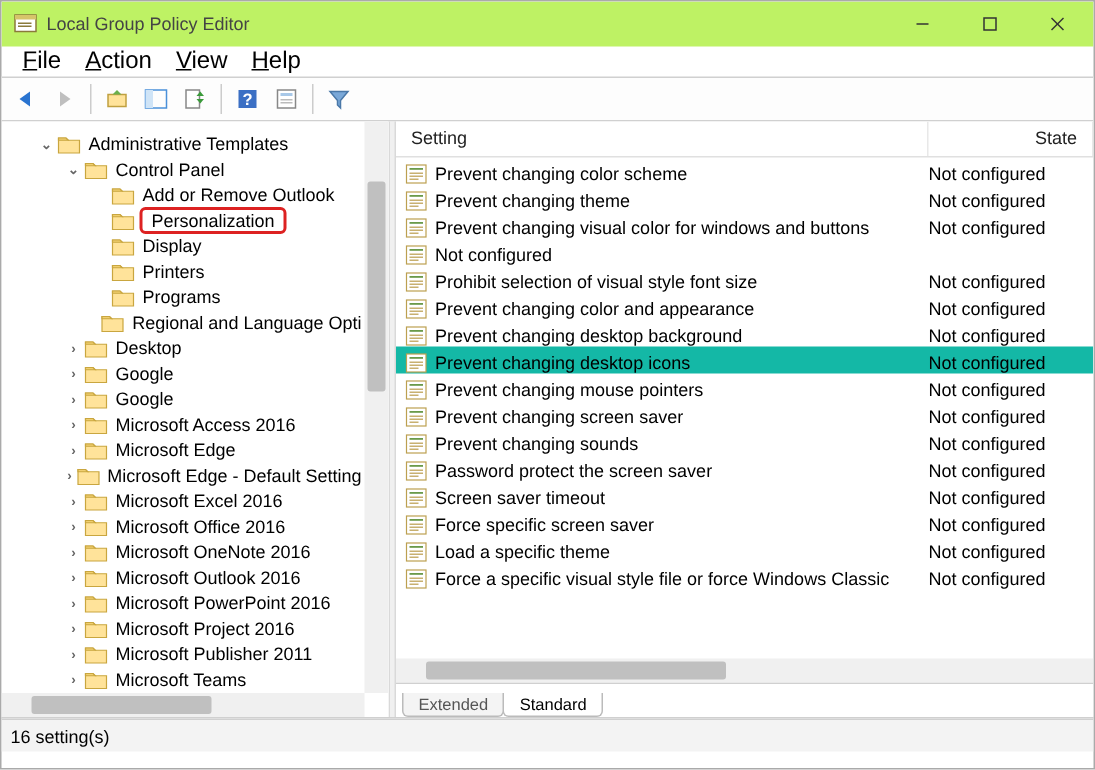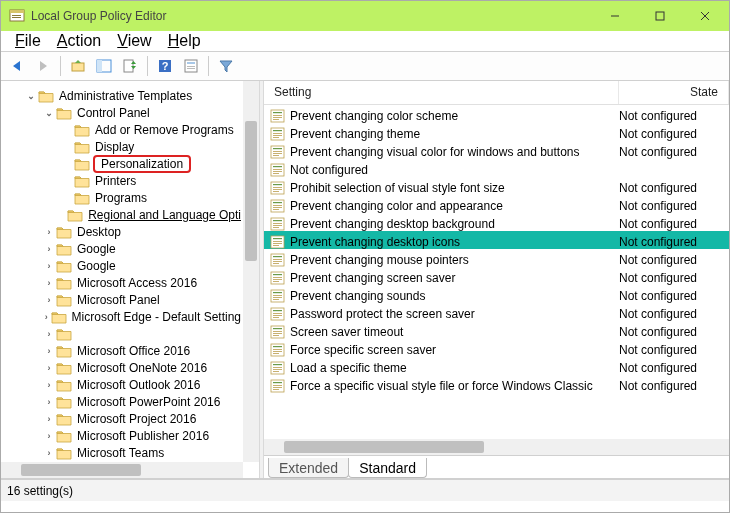--- a/index.html
+++ b/index.html
@@ -35,21 +35,21 @@
   .col-setting { flex: 1; }
   .col-state { width: 110px; text-align: right; }
   .list-body { position: absolute; top: 24px; left: 0; right: 0; bottom: 16px; overflow: hidden; }
   .list-row { display: flex; align-items: flex-end; height: 18px; font-size: 12px; padding-left: 6px; }
   .list-row.hl { background: #14b8a6; }
   .list-row .row-ic { width: 16px; height: 14px; margin-right: 4px; flex-shrink: 0; }
   .list-row .s-col { flex: 1; white-space: nowrap; overflow: hidden; }
   .list-row .st-col { width: 110px; white-space: nowrap; }
   .list-hsb { position: absolute; bottom: 0; left: 0; right: 0; height: 16px; background: #f0f0f0; }
   .list-hsb-thumb { position: absolute; top: 2px; bottom: 2px; left: 20px; width: 200px; background: #c0c0c0; border-radius: 2px; }
-  .tabs-row { height: 22px; display: flex; align-items: flex-end; padding-left: 4px; font-size: 14px; }
+  .tabs-row { height: 22px; display: flex; align-items: flex-end; padding-left: 4px; font-size: 11px; }
   .tab { border: 1px solid #bbb; border-top: none; padding: 2px 10px 1px; background: #fff; position: relative; border-radius: 0 0 4px 4px; margin-right: -1px;}
   .tab.inactive { background: #f4f4f4; color: #555; }
   .statusbar { height: 22px; display: flex; align-items: center; padding: 0 6px; font-size: 12px; background: #f3f3f3; border-top: 1px solid #d0d0d0; }
   svg { display: block; }
 </style>
 </head>
 <body>
 
 <div class="titlebar">
   <span class="app-icon">
@@ -167,63 +167,63 @@
           <span class="label">Control Panel</span>
         </div>
         <div class="tree-row" style="padding-left: 54px;">
           <span class="expander" style="font-weight: bold;"></span>
           <span class="folder-ic">
             <svg viewBox="0 0 16 14">
               <path d="M1 3 L6 3 L7.5 4.5 L15 4.5 L15 13 L1 13 Z" fill="#ffe39a" stroke="#c9a63f" stroke-width="0.8"></path>
               <path d="M1 3 L6 3 L7.5 4.5 L1 4.5 Z" fill="#f0cf70" stroke="#c9a63f" stroke-width="0.8"></path>
             </svg>
           </span>
-          <span class="label">Add or Remove Programs</span>
+          <span class="label">Add or Remove Outlook</span>
+        </div>
+        <div class="tree-row highlighted" style="padding-left: 54px;">
+          <span class="expander" style="font-weight: bold;"></span>
+          <span class="folder-ic">
+            <svg viewBox="0 0 16 14">
+              <path d="M1 3 L6 3 L7.5 4.5 L15 4.5 L15 13 L1 13 Z" fill="#ffe39a" stroke="#c9a63f" stroke-width="0.8"></path>
+              <path d="M1 3 L6 3 L7.5 4.5 L1 4.5 Z" fill="#f0cf70" stroke="#c9a63f" stroke-width="0.8"></path>
+            </svg>
+          </span>
+          <span class="label">Personalization</span>
         </div>
         <div class="tree-row" style="padding-left: 54px;">
           <span class="expander" style="font-weight: bold;"></span>
           <span class="folder-ic">
             <svg viewBox="0 0 16 14">
               <path d="M1 3 L6 3 L7.5 4.5 L15 4.5 L15 13 L1 13 Z" fill="#ffe39a" stroke="#c9a63f" stroke-width="0.8"></path>
               <path d="M1 3 L6 3 L7.5 4.5 L1 4.5 Z" fill="#f0cf70" stroke="#c9a63f" stroke-width="0.8"></path>
             </svg>
           </span>
           <span class="label">Display</span>
         </div>
-        <div class="tree-row highlighted" style="padding-left: 54px;">
-          <span class="expander" style="font-weight: bold;"></span>
-          <span class="folder-ic">
-            <svg viewBox="0 0 16 14">
-              <path d="M1 3 L6 3 L7.5 4.5 L15 4.5 L15 13 L1 13 Z" fill="#ffe39a" stroke="#c9a63f" stroke-width="0.8"></path>
-              <path d="M1 3 L6 3 L7.5 4.5 L1 4.5 Z" fill="#f0cf70" stroke="#c9a63f" stroke-width="0.8"></path>
-            </svg>
-          </span>
-          <span class="label">Personalization</span>
-        </div>
         <div class="tree-row" style="padding-left: 54px;">
           <span class="expander" style="font-weight: bold;"></span>
           <span class="folder-ic">
             <svg viewBox="0 0 16 14">
               <path d="M1 3 L6 3 L7.5 4.5 L15 4.5 L15 13 L1 13 Z" fill="#ffe39a" stroke="#c9a63f" stroke-width="0.8"></path>
               <path d="M1 3 L6 3 L7.5 4.5 L1 4.5 Z" fill="#f0cf70" stroke="#c9a63f" stroke-width="0.8"></path>
             </svg>
           </span>
           <span class="label">Printers</span>
         </div>
         <div class="tree-row" style="padding-left: 54px;">
           <span class="expander" style="font-weight: bold;"></span>
           <span class="folder-ic">
             <svg viewBox="0 0 16 14">
               <path d="M1 3 L6 3 L7.5 4.5 L15 4.5 L15 13 L1 13 Z" fill="#ffe39a" stroke="#c9a63f" stroke-width="0.8"></path>
               <path d="M1 3 L6 3 L7.5 4.5 L1 4.5 Z" fill="#f0cf70" stroke="#c9a63f" stroke-width="0.8"></path>
             </svg>
           </span>
           <span class="label">Programs</span>
         </div>
-        <div class="tree-row" style="padding-left: 54px; text-decoration: underline;">
+        <div class="tree-row" style="padding-left: 54px;">
           <span class="expander" style="font-weight: bold;"></span>
           <span class="folder-ic">
             <svg viewBox="0 0 16 14">
               <path d="M1 3 L6 3 L7.5 4.5 L15 4.5 L15 13 L1 13 Z" fill="#ffe39a" stroke="#c9a63f" stroke-width="0.8"></path>
               <path d="M1 3 L6 3 L7.5 4.5 L1 4.5 Z" fill="#f0cf70" stroke="#c9a63f" stroke-width="0.8"></path>
             </svg>
           </span>
           <span class="label">Regional and Language Opti</span>
         </div>
         <div class="tree-row" style="padding-left: 36px;">
@@ -267,40 +267,41 @@
           <span class="label">Microsoft Access 2016</span>
         </div>
         <div class="tree-row" style="padding-left: 36px;">
           <span class="expander" style="font-weight: bold;">›</span>
           <span class="folder-ic">
             <svg viewBox="0 0 16 14">
               <path d="M1 3 L6 3 L7.5 4.5 L15 4.5 L15 13 L1 13 Z" fill="#ffe39a" stroke="#c9a63f" stroke-width="0.8"></path>
               <path d="M1 3 L6 3 L7.5 4.5 L1 4.5 Z" fill="#f0cf70" stroke="#c9a63f" stroke-width="0.8"></path>
             </svg>
           </span>
-          <span class="label">Microsoft Panel</span>
+          <span class="label">Microsoft Edge</span>
         </div>
         <div class="tree-row" style="padding-left: 36px;">
           <span class="expander" style="font-weight: bold;">›</span>
           <span class="folder-ic">
             <svg viewBox="0 0 16 14">
               <path d="M1 3 L6 3 L7.5 4.5 L15 4.5 L15 13 L1 13 Z" fill="#ffe39a" stroke="#c9a63f" stroke-width="0.8"></path>
               <path d="M1 3 L6 3 L7.5 4.5 L1 4.5 Z" fill="#f0cf70" stroke="#c9a63f" stroke-width="0.8"></path>
             </svg>
           </span>
           <span class="label">Microsoft Edge - Default Setting</span>
         </div>
         <div class="tree-row" style="padding-left: 36px;">
           <span class="expander" style="font-weight: bold;">›</span>
           <span class="folder-ic">
             <svg viewBox="0 0 16 14">
               <path d="M1 3 L6 3 L7.5 4.5 L15 4.5 L15 13 L1 13 Z" fill="#ffe39a" stroke="#c9a63f" stroke-width="0.8"></path>
               <path d="M1 3 L6 3 L7.5 4.5 L1 4.5 Z" fill="#f0cf70" stroke="#c9a63f" stroke-width="0.8"></path>
             </svg>
           </span>
+          <span class="label">Microsoft Excel 2016</span>
         </div>
         <div class="tree-row" style="padding-left: 36px;">
           <span class="expander" style="font-weight: bold;">›</span>
           <span class="folder-ic">
             <svg viewBox="0 0 16 14">
               <path d="M1 3 L6 3 L7.5 4.5 L15 4.5 L15 13 L1 13 Z" fill="#ffe39a" stroke="#c9a63f" stroke-width="0.8"></path>
               <path d="M1 3 L6 3 L7.5 4.5 L1 4.5 Z" fill="#f0cf70" stroke="#c9a63f" stroke-width="0.8"></path>
             </svg>
           </span>
           <span class="label">Microsoft Office 2016</span>
@@ -346,21 +347,21 @@
           <span class="label">Microsoft Project 2016</span>
         </div>
         <div class="tree-row" style="padding-left: 36px;">
           <span class="expander" style="font-weight: bold;">›</span>
           <span class="folder-ic">
             <svg viewBox="0 0 16 14">
               <path d="M1 3 L6 3 L7.5 4.5 L15 4.5 L15 13 L1 13 Z" fill="#ffe39a" stroke="#c9a63f" stroke-width="0.8"></path>
               <path d="M1 3 L6 3 L7.5 4.5 L1 4.5 Z" fill="#f0cf70" stroke="#c9a63f" stroke-width="0.8"></path>
             </svg>
           </span>
-          <span class="label">Microsoft Publisher 2016</span>
+          <span class="label">Microsoft Publisher 2011</span>
         </div>
         <div class="tree-row" style="padding-left: 36px;">
           <span class="expander" style="font-weight: bold;">›</span>
           <span class="folder-ic">
             <svg viewBox="0 0 16 14">
               <path d="M1 3 L6 3 L7.5 4.5 L15 4.5 L15 13 L1 13 Z" fill="#ffe39a" stroke="#c9a63f" stroke-width="0.8"></path>
               <path d="M1 3 L6 3 L7.5 4.5 L1 4.5 Z" fill="#f0cf70" stroke="#c9a63f" stroke-width="0.8"></path>
             </svg>
           </span>
           <span class="label">Microsoft Teams</span>

